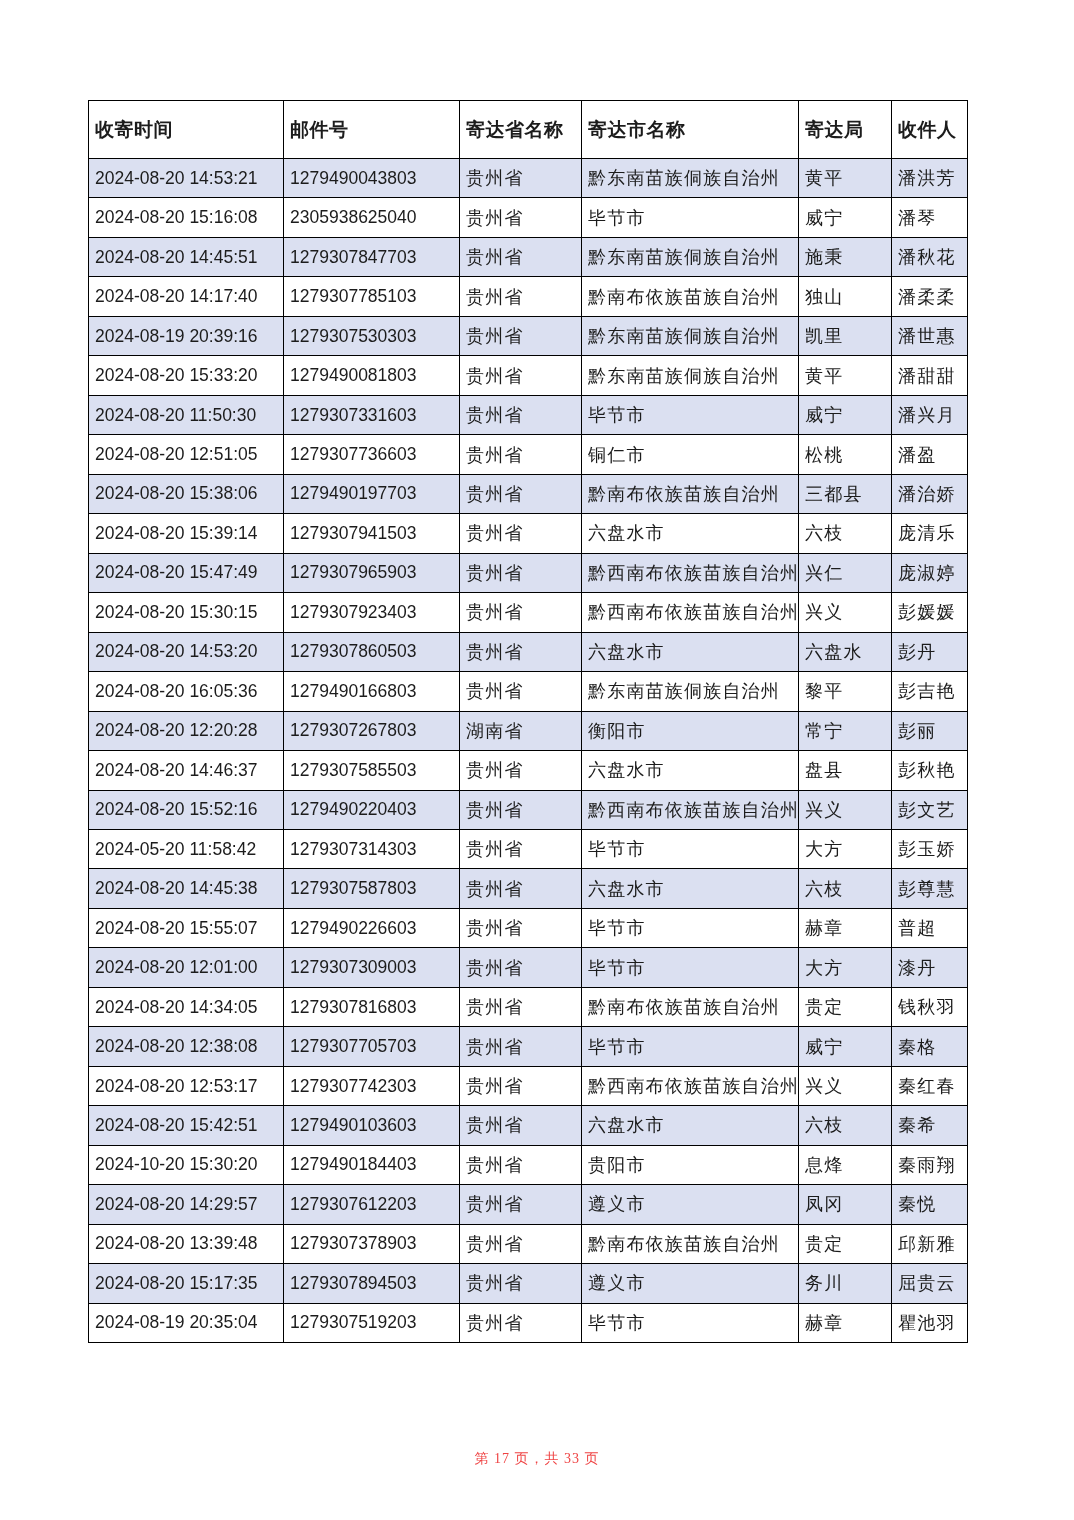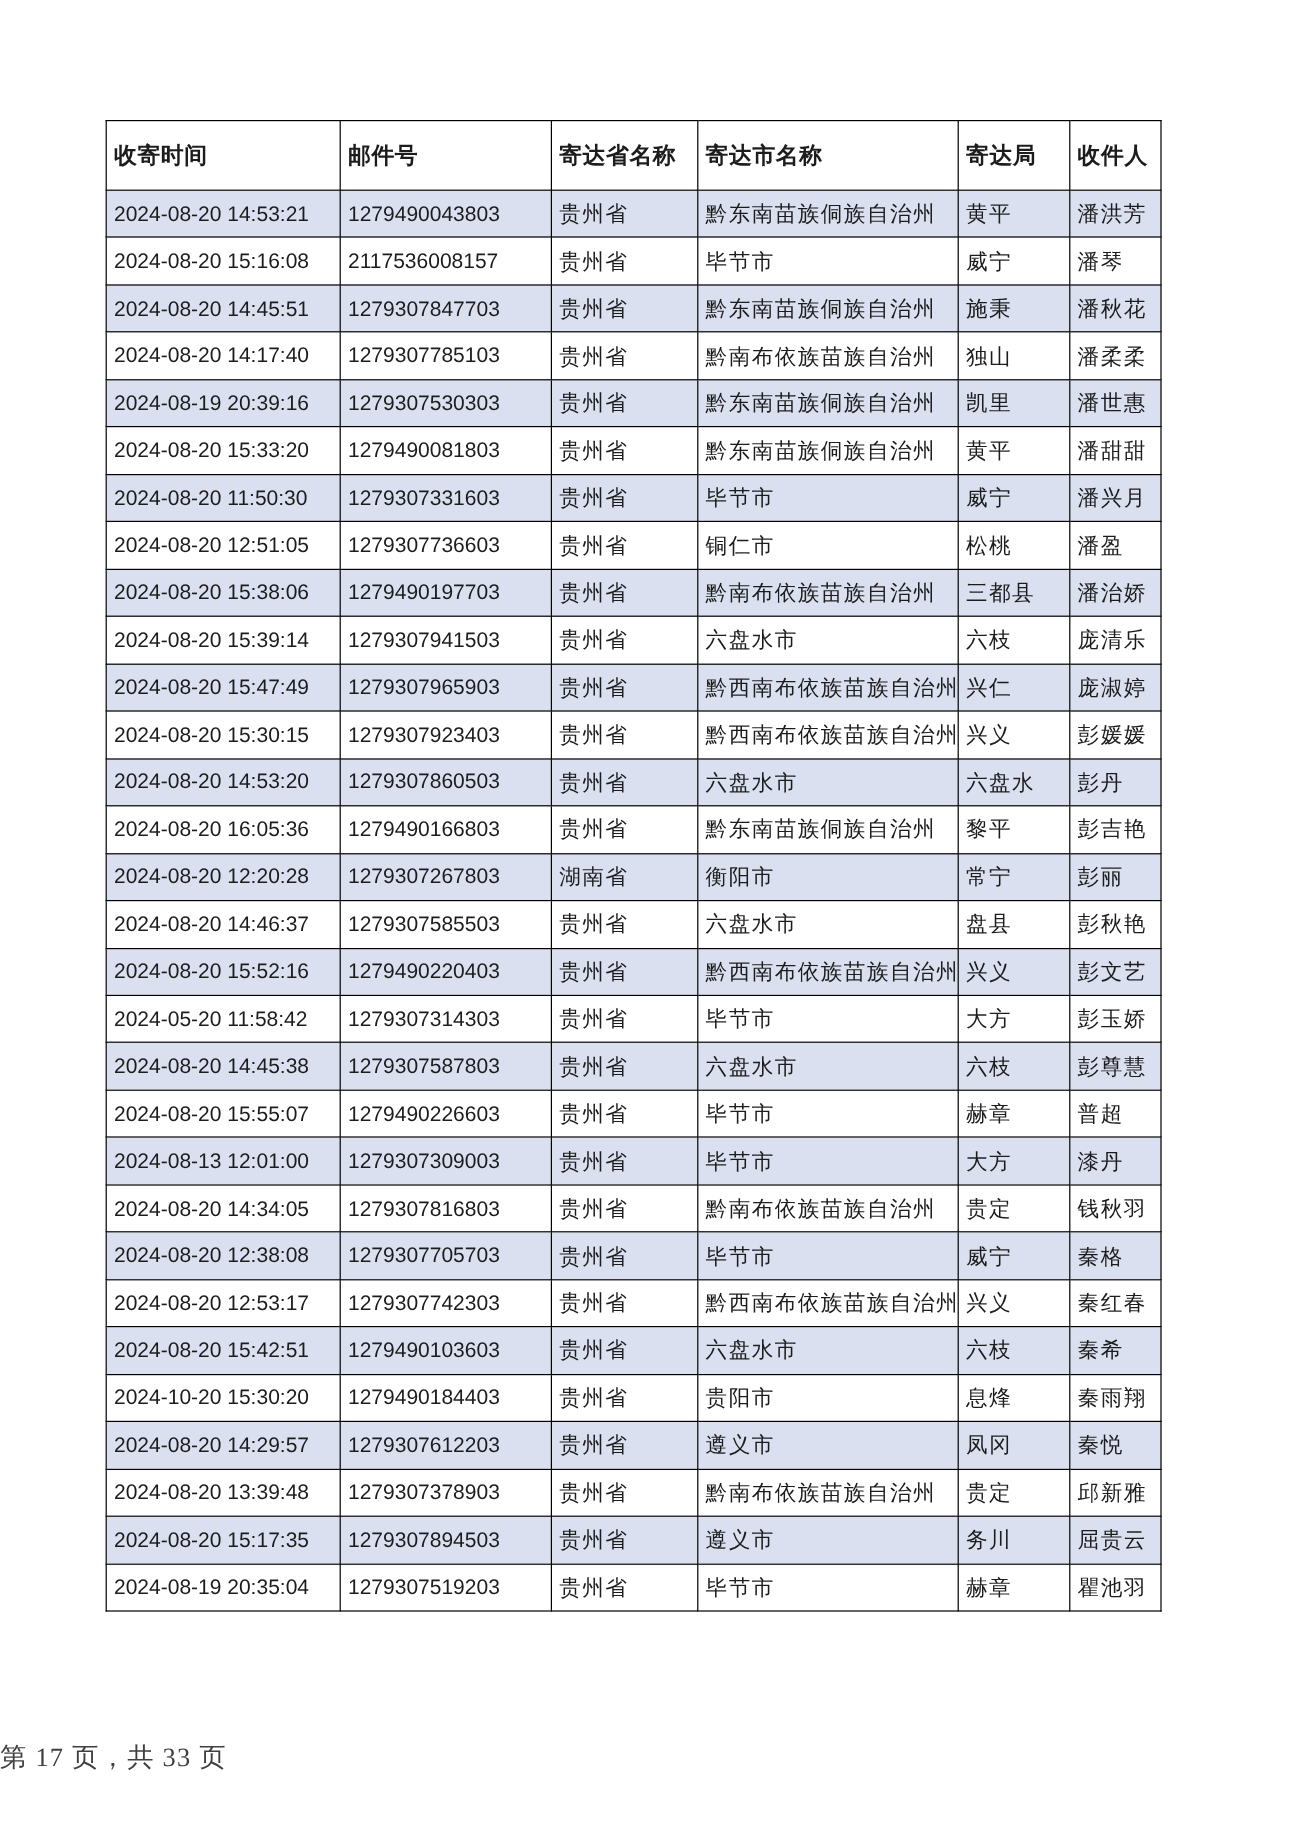--- a/index.html
+++ b/index.html
@@ -53,25 +53,25 @@
   td.cn {
     font-family: "Liberation Serif", "DejaVu Serif", serif;
     font-size: 18px;
     letter-spacing: 1.2px;
   }
   .footer {
     position: absolute;
     left: 0;
     top: 1450px;
     width: 1074px;
-    text-align: left;
+    text-align: center;
     font-family: "Liberation Serif", "DejaVu Serif", serif;
-    font-size: 22px;
+    font-size: 14px;
     letter-spacing: 1px;
-    color: #404040;
+    color: #ef4444;
   }
 </style>
 </head>
 <body>
 
 <div class="page">
 
   <table class="records">
     <colgroup>
       <col style="width:195px">
@@ -95,21 +95,21 @@
         <tr>
           <td class="num">2024-08-20 14:53:21</td>
           <td class="num">1279490043803</td>
           <td class="cn">贵州省</td>
           <td class="cn">黔东南苗族侗族自治州</td>
           <td class="cn">黄平</td>
           <td class="cn">潘洪芳</td>
         </tr>
         <tr>
           <td class="num">2024-08-20 15:16:08</td>
-          <td class="num">2117536008157</td>
+          <td class="num">2305938625040</td>
           <td class="cn">贵州省</td>
           <td class="cn">毕节市</td>
           <td class="cn">威宁</td>
           <td class="cn">潘琴</td>
         </tr>
         <tr>
           <td class="num">2024-08-20 14:45:51</td>
           <td class="num">1279307847703</td>
           <td class="cn">贵州省</td>
           <td class="cn">黔东南苗族侗族自治州</td>
@@ -246,21 +246,21 @@
         </tr>
         <tr>
           <td class="num">2024-08-20 15:55:07</td>
           <td class="num">1279490226603</td>
           <td class="cn">贵州省</td>
           <td class="cn">毕节市</td>
           <td class="cn">赫章</td>
           <td class="cn">普超</td>
         </tr>
         <tr>
-          <td class="num">2024-08-13 12:01:00</td>
+          <td class="num">2024-08-20 12:01:00</td>
           <td class="num">1279307309003</td>
           <td class="cn">贵州省</td>
           <td class="cn">毕节市</td>
           <td class="cn">大方</td>
           <td class="cn">漆丹</td>
         </tr>
         <tr>
           <td class="num">2024-08-20 14:34:05</td>
           <td class="num">1279307816803</td>
           <td class="cn">贵州省</td>

